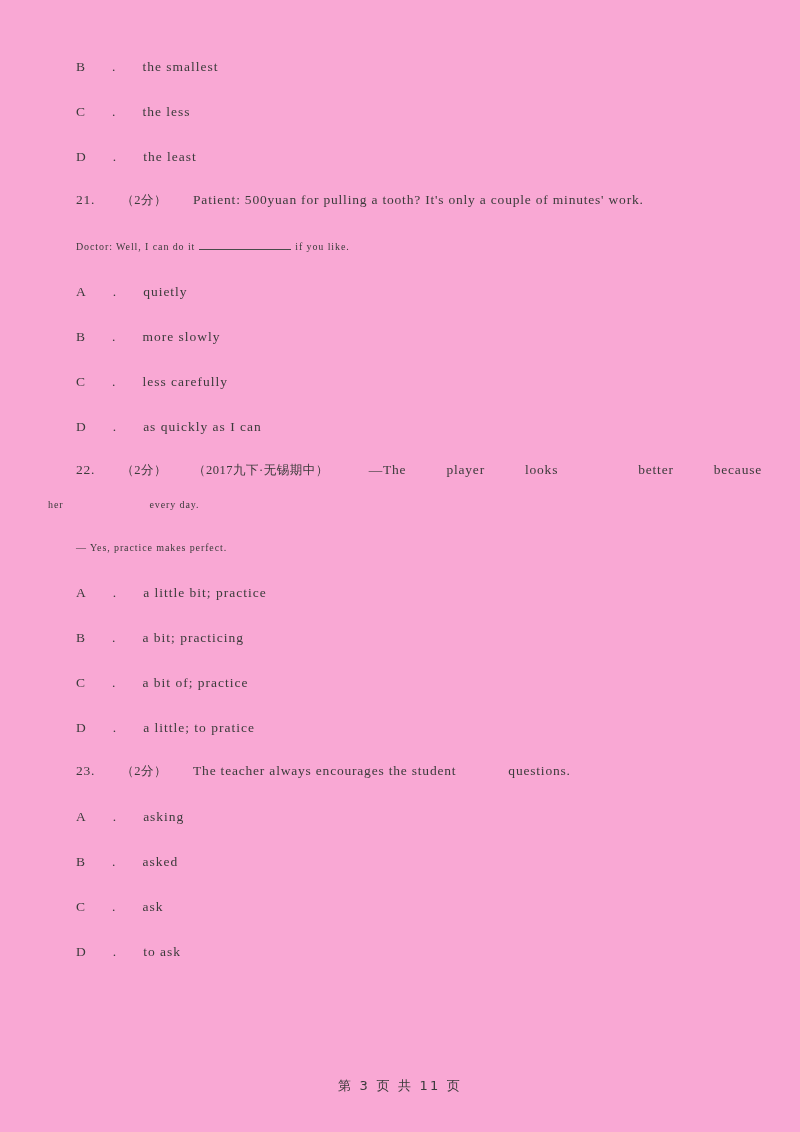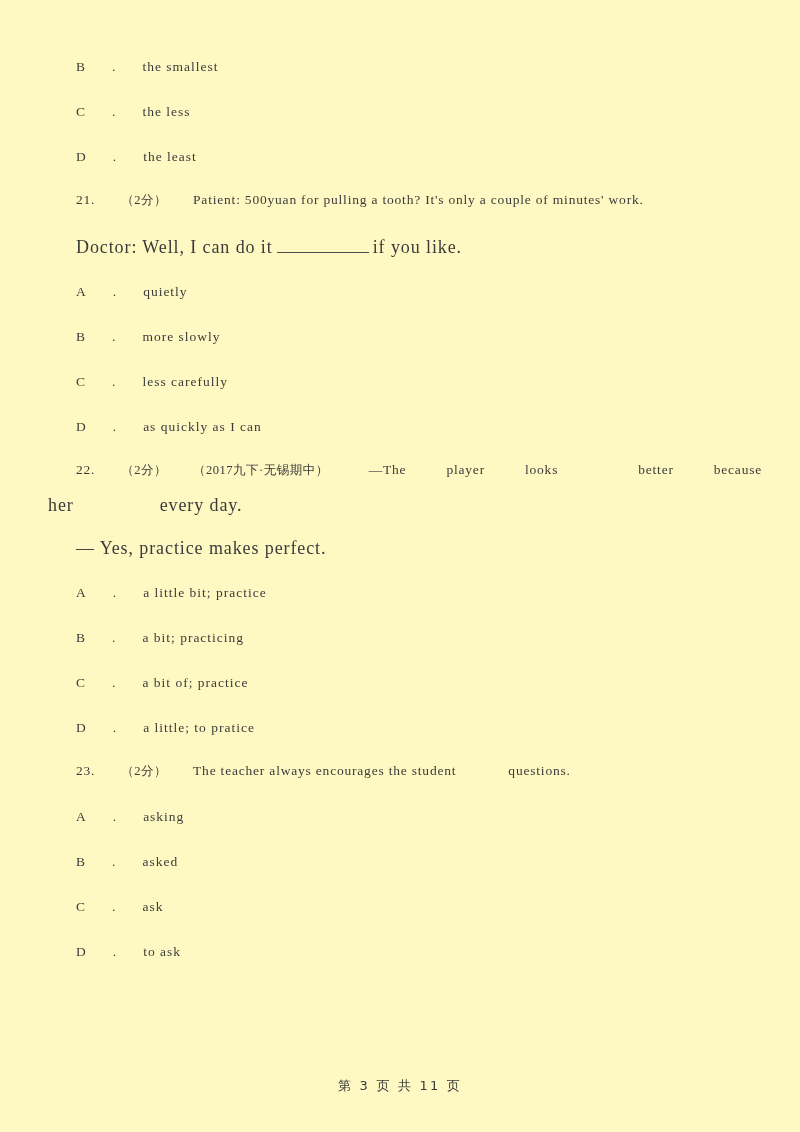--- a/index.html
+++ b/index.html
@@ -11,27 +11,27 @@
     width: 800px;
     height: 1132px;
     position: relative;
     font-family: "Liberation Serif", "DejaVu Serif", serif;
     color: #3b3b3b;
     overflow: hidden;
   }
   .page {
     position: absolute;
     inset: 0;
-    background: #fef9c3;
+    background: #f9a8d4;
   }
 
   
   .line {
     position: absolute;
-    font-size: 18px;
+    font-size: 10px;
     line-height: 18px;
     letter-spacing: 0.9px;
     white-space: pre;
     color: #3b3b3b;
     font-family: "Liberation Serif", "DejaVu Serif", serif;
   }
 
   .opt {
     left: 76px;
     font-size: 13.5px;

